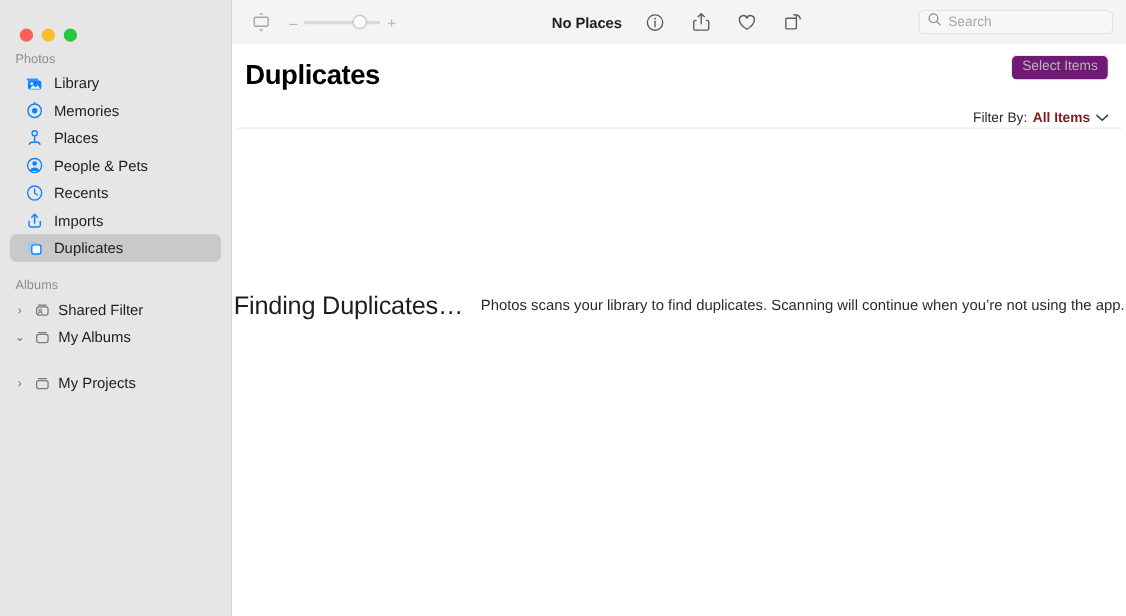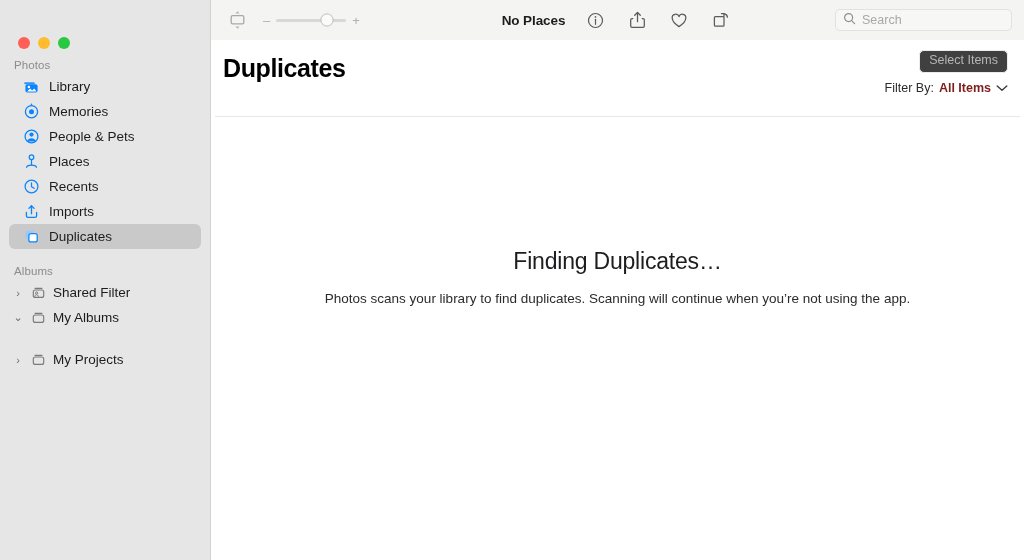--- a/index.html
+++ b/index.html
@@ -16,21 +16,21 @@
     background: #ffffff;
   }
 
   
   .sidebar {
     width: 211px; height: 560px;
     background: #e6e6e6;
     border-right: 1px solid #d2d2d2;
     flex: 0 0 211px;
     position: relative;
-    padding-top: 15px;
+    padding-top: 4px;
   }
   .traffic-lights {
     display: flex;
     align-items: center;
     gap: 8px;
     padding: 16px 0 0 18px;
     height: 40px;
   }
   .tl {
     width: 12px; height: 12px; border-radius: 50%;
@@ -184,47 +184,48 @@
     position: absolute;
     top: 10px; right: 16px;
     display: flex;
     flex-direction: column;
     align-items: flex-end;
     gap: 8px;
   }
   .select-items-btn {
     font-size: 12.5px;
     color: #b6b6b6;
-    background: #404040;
+    background: #701a75;
     border: 1px solid #ececea;
     border-radius: 5px;
     padding: 3px 9px 4px;
     line-height: 1.1;
   }
   .filter-by {
     display: flex; align-items: center; gap: 5px;
     font-size: 12.5px;
     color: #1d1d1f;
+    margin-top: 19px;
   }
   .filter-by .fb-label { color: #2b2b2d; }
   .filter-by .fb-value { font-weight: 700; color: #7f1d1d; }
   .filter-by .fb-chev { color: #3a3a3c; display: inline-flex; }
 
   .divider {
     height: 1px;
     background: #e8e8e6;
     margin: 0 4px 0 4px;
   }
 
   
   .empty-state {
     position: absolute;
     top: 0; left: 0; right: 0; bottom: 0;
     display: flex;
-    flex-direction: column;
+    flex-direction: row;
     align-items: center;
     justify-content: center;
     gap: 16px;
     padding-bottom: 46px;
   }
   .es-title {
     font-size: 23px;
     color: #1d1d1f;
     font-weight: 400;
     letter-spacing: -0.2px;
@@ -271,37 +272,37 @@
             <circle cx="8.5" cy="8.7" r="2.5" fill="#0a84ff"></circle>
             <path d="M8.5 2.6V1.1" stroke="#0a84ff" stroke-width="1.3" stroke-linecap="round"></path>
           </svg>
         </span>
         <span class="label">Memories</span>
       </div>
 
       <div class="sb-row">
         <span class="ico">
           <svg width="17" height="17" viewBox="0 0 17 17" fill="none">
+            <circle cx="8.5" cy="4.2" r="2.3" stroke="#0a84ff" stroke-width="1.25"></circle>
+            <path d="M8.5 6.6v5.2" stroke="#0a84ff" stroke-width="1.25" stroke-linecap="round"></path>
+            <path d="M3.7 14.3c0-1.2 2.1-2.2 4.8-2.2s4.8 1 4.8 2.2" stroke="#0a84ff" stroke-width="1.25" stroke-linecap="round"></path>
+          </svg>
+        </span>
+        <span class="label">Places</span>
+      </div>
+
+      <div class="sb-row">
+        <span class="ico">
+          <svg width="17" height="17" viewBox="0 0 17 17" fill="none">
             <circle cx="8.5" cy="8.5" r="6.4" stroke="#0a84ff" stroke-width="1.25"></circle>
             <circle cx="8.5" cy="6.6" r="2.1" fill="#0a84ff"></circle>
             <path d="M3.9 13.4c.9-2.1 2.6-3.1 4.6-3.1s3.7 1 4.6 3.1" fill="#0a84ff"></path>
           </svg>
         </span>
         <span class="label">People &amp; Pets</span>
-      </div>
-
-      <div class="sb-row">
-        <span class="ico">
-          <svg width="17" height="17" viewBox="0 0 17 17" fill="none">
-            <circle cx="8.5" cy="4.2" r="2.3" stroke="#0a84ff" stroke-width="1.25"></circle>
-            <path d="M8.5 6.6v5.2" stroke="#0a84ff" stroke-width="1.25" stroke-linecap="round"></path>
-            <path d="M3.7 14.3c0-1.2 2.1-2.2 4.8-2.2s4.8 1 4.8 2.2" stroke="#0a84ff" stroke-width="1.25" stroke-linecap="round"></path>
-          </svg>
-        </span>
-        <span class="label">Places</span>
       </div>
 
       <div class="sb-row">
         <span class="ico">
           <svg width="17" height="17" viewBox="0 0 17 17" fill="none">
             <circle cx="8.5" cy="8.5" r="6.4" stroke="#0a84ff" stroke-width="1.25"></circle>
             <path d="M8.5 4.8v3.9l2.6 1.6" stroke="#0a84ff" stroke-width="1.25" stroke-linecap="round" stroke-linejoin="round"></path>
           </svg>
         </span>
         <span class="label">Recents</span>

